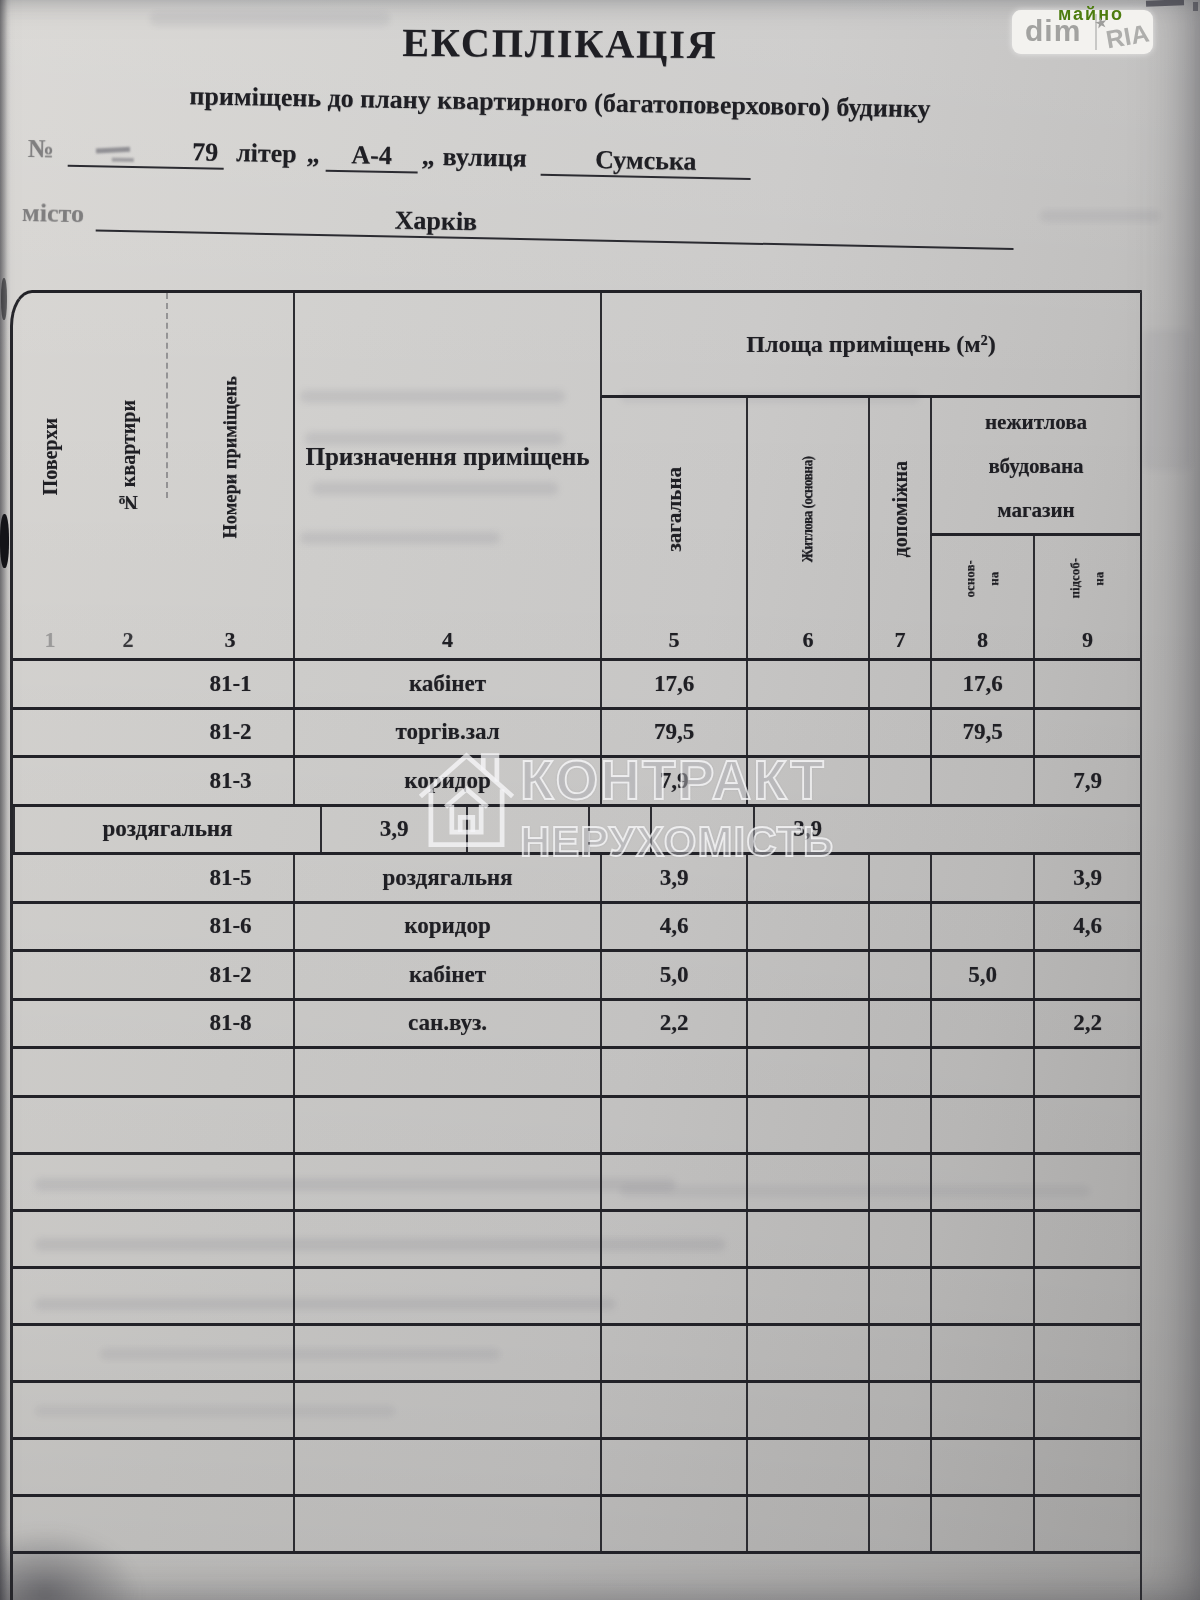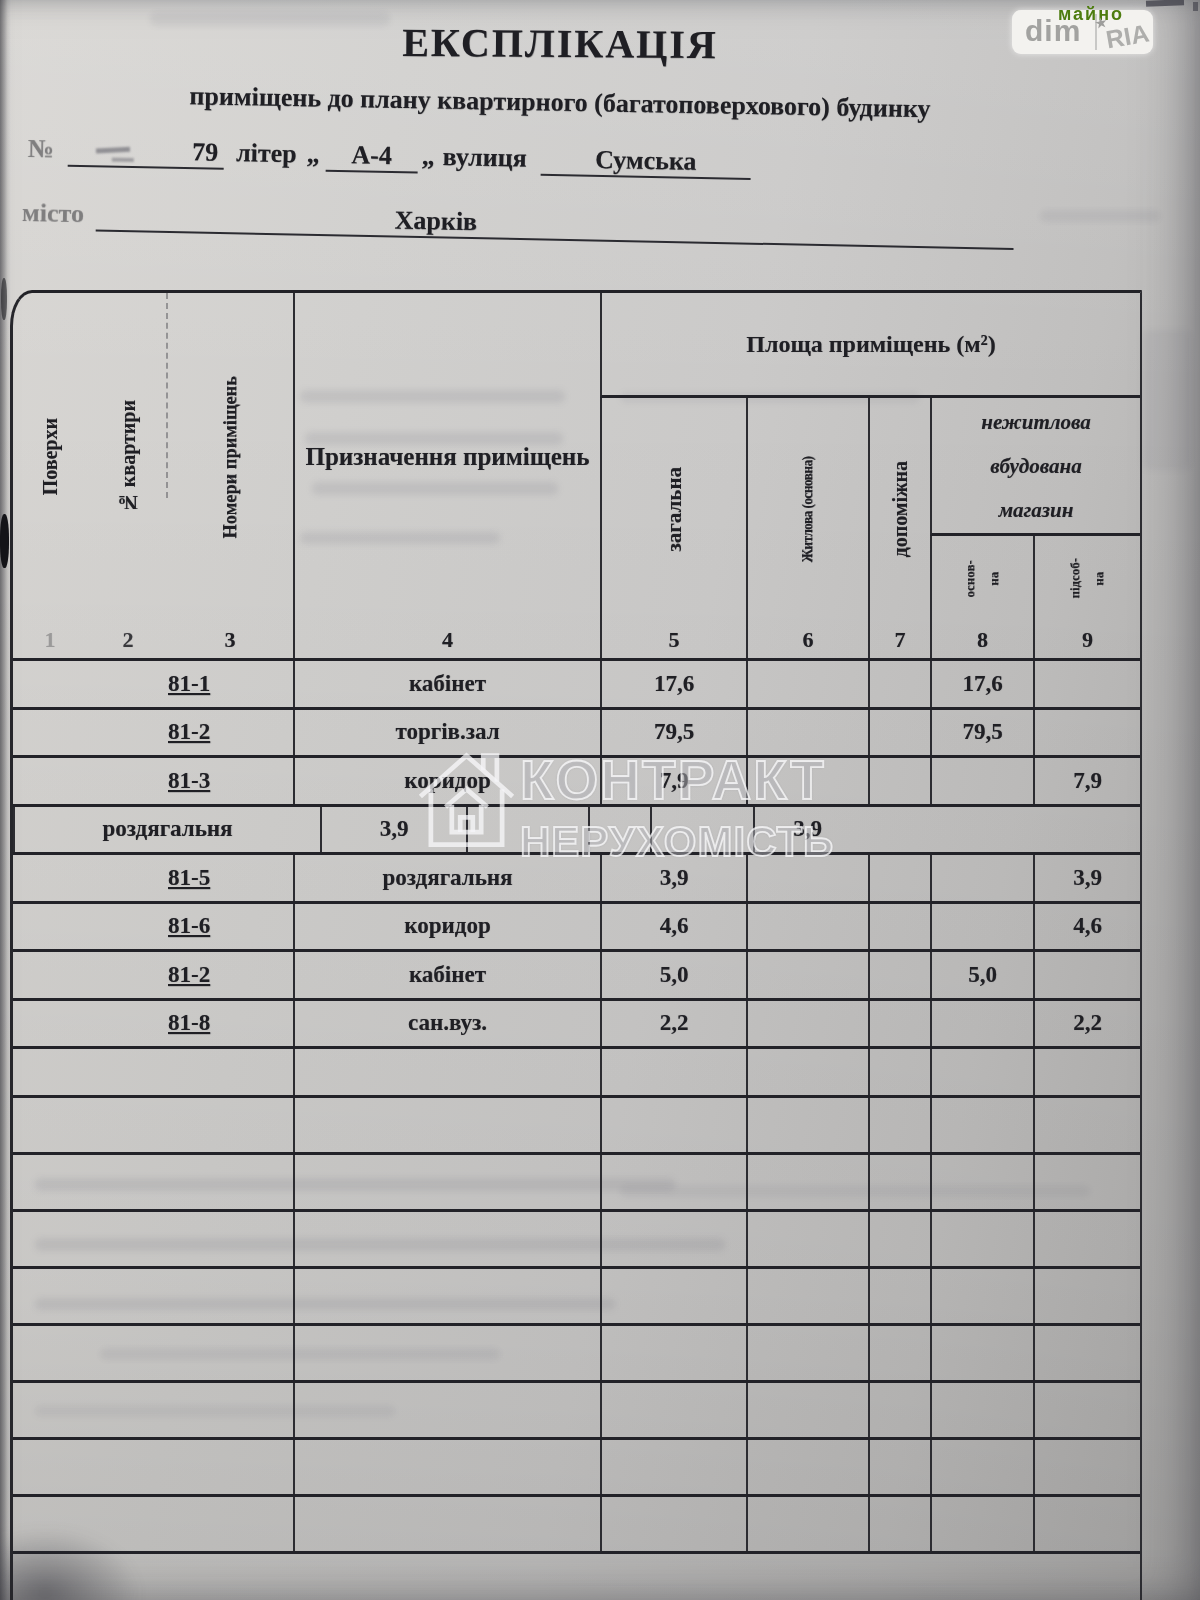--- a/index.html
+++ b/index.html
@@ -60,35 +60,35 @@
   .dashline{ position:absolute; left:-2px; top:0; height:205px; width:0;
     border-left:2px dashed rgba(44,44,52,.38);}
   .h-c1{left:0; top:0; width:75px; height:328px;}
   .h-c2{left:75px; top:0; width:80px; height:328px;}
   .h-c3{left:155px; top:0; width:125px; height:328px;}
   .h-c4{left:280px; top:0; width:307px; height:328px; font-size:25px;}
   .h-plo{left:587px; top:0; width:540px; height:105px; font-size:24px;}
   .h-c5{left:587px; top:105px; width:146px; height:223px;}
   .h-c6{left:733px; top:105px; width:122px; height:223px;}
   .h-c7{left:855px; top:105px; width:62px; height:223px;}
-  .h-mag{left:917px; top:105px; width:210px; height:138px; flex-direction:column; font-size:21px; line-height:44px;font-style:italic;}
+  .h-mag{left:917px; top:105px; width:210px; height:138px; flex-direction:column; font-size:21px; line-height:44px;}
   .h-c8{left:917px; top:243px; width:103px; height:85px; gap:3px;}
   .h-c9{left:1020px; top:243px; width:107px; height:85px; gap:3px;}
 
   .rows{ position:absolute; left:0; top:328px; width:1127px;}
   .nrow{ height:40px; border-bottom:3px solid #222228; box-sizing:border-box; display:flex;
     font-size:22px; font-weight:bold;}
   .drow{ height:48.5px; border-bottom:3px solid #222228; box-sizing:border-box; display:flex;
     font-size:23px; font-weight:bold;}
   .erow{ height:57.12px; border-bottom:3px solid #222228; box-sizing:border-box; display:flex;}
   .dc{ box-sizing:border-box; display:flex; align-items:center; justify-content:center; height:100%;}
   .dcl{ width:280px; position:relative;}
   .dc4{ width:307px;} .dc5{ width:146px;} .dc6{ width:122px;} .dc7{ width:62px;}
   .dc8{ width:103px;} .dc9{ width:107px;}
-  .numspan{ position:absolute; left:155px; width:125px; text-align:left; top:50%; transform:translateY(-50%);text-decoration:underline;}
+  .numspan{ position:absolute; left:155px; width:125px; text-align:center; top:50%; transform:translateY(-50%);}
   .colnum{ position:absolute; width:30px; text-align:center; top:50%; transform:translateY(-50%);}
   .cn1{ left:22px; opacity:.3; filter:blur(.5px);} .cn2{ left:100px; opacity:.85;} .cn3{ left:202px;}
   .totlabel{ font-size:24px;}
 
   
   .wm{ position:absolute; left:418px; top:742px; width:640px; height:120px; pointer-events:none; opacity:.9;
     font-family:"Liberation Sans",sans-serif; font-weight:bold;}
   .wm-text{ position:absolute; color:rgba(232,232,235,.30); -webkit-text-stroke:1.8px rgba(250,250,252,.85);
     text-shadow:0 0 3px rgba(115,115,122,.4);}
   .wm-l1{ left:102px; top:6px; font-size:55px; letter-spacing:2px;}

